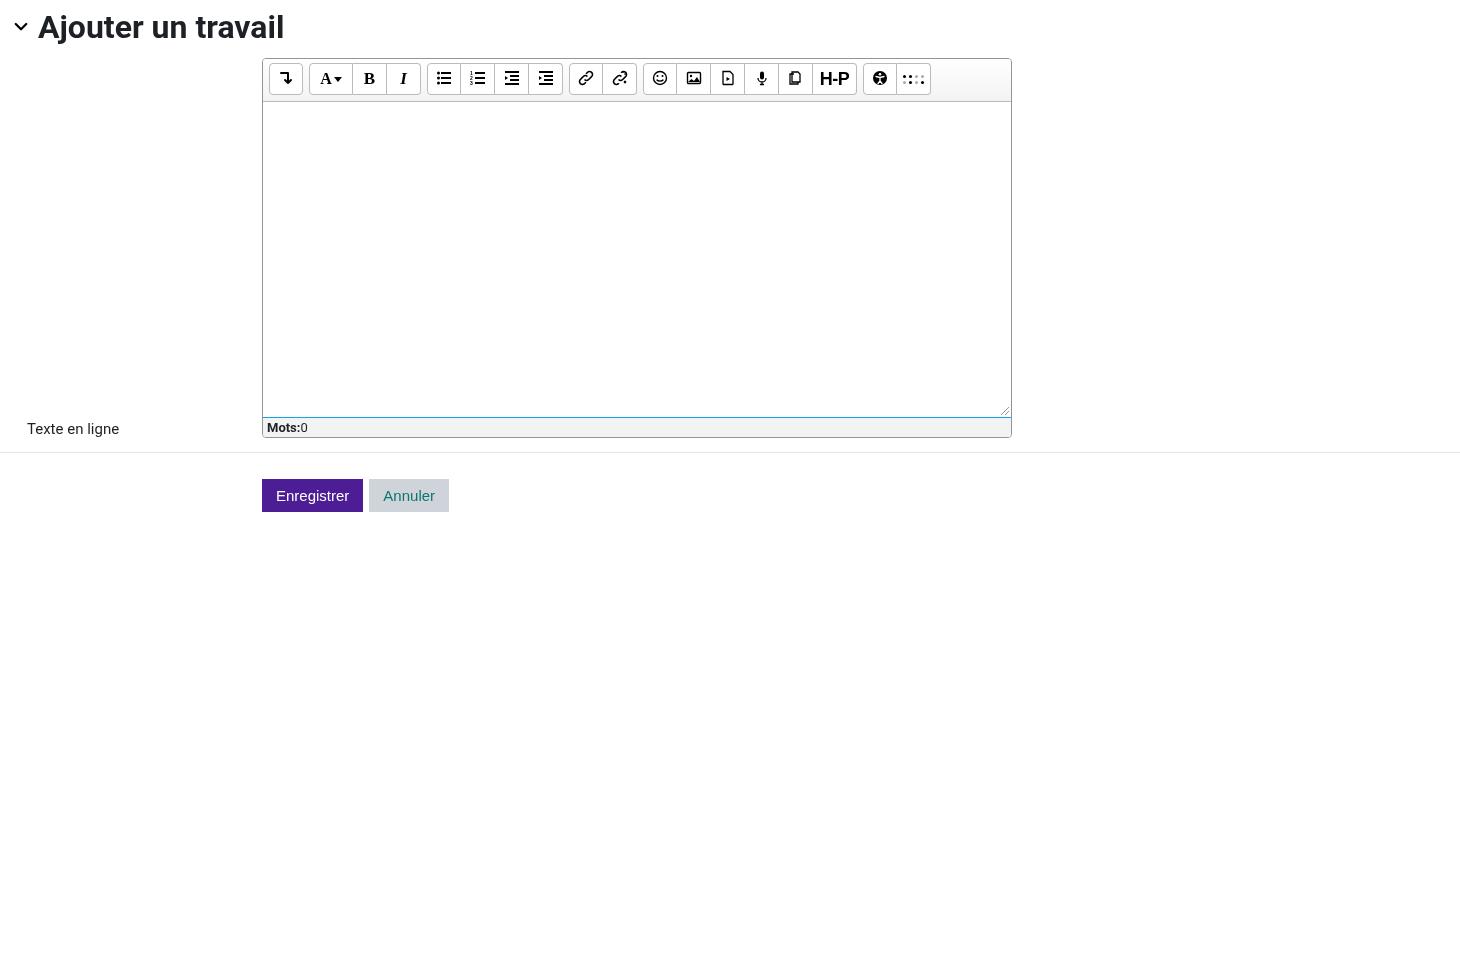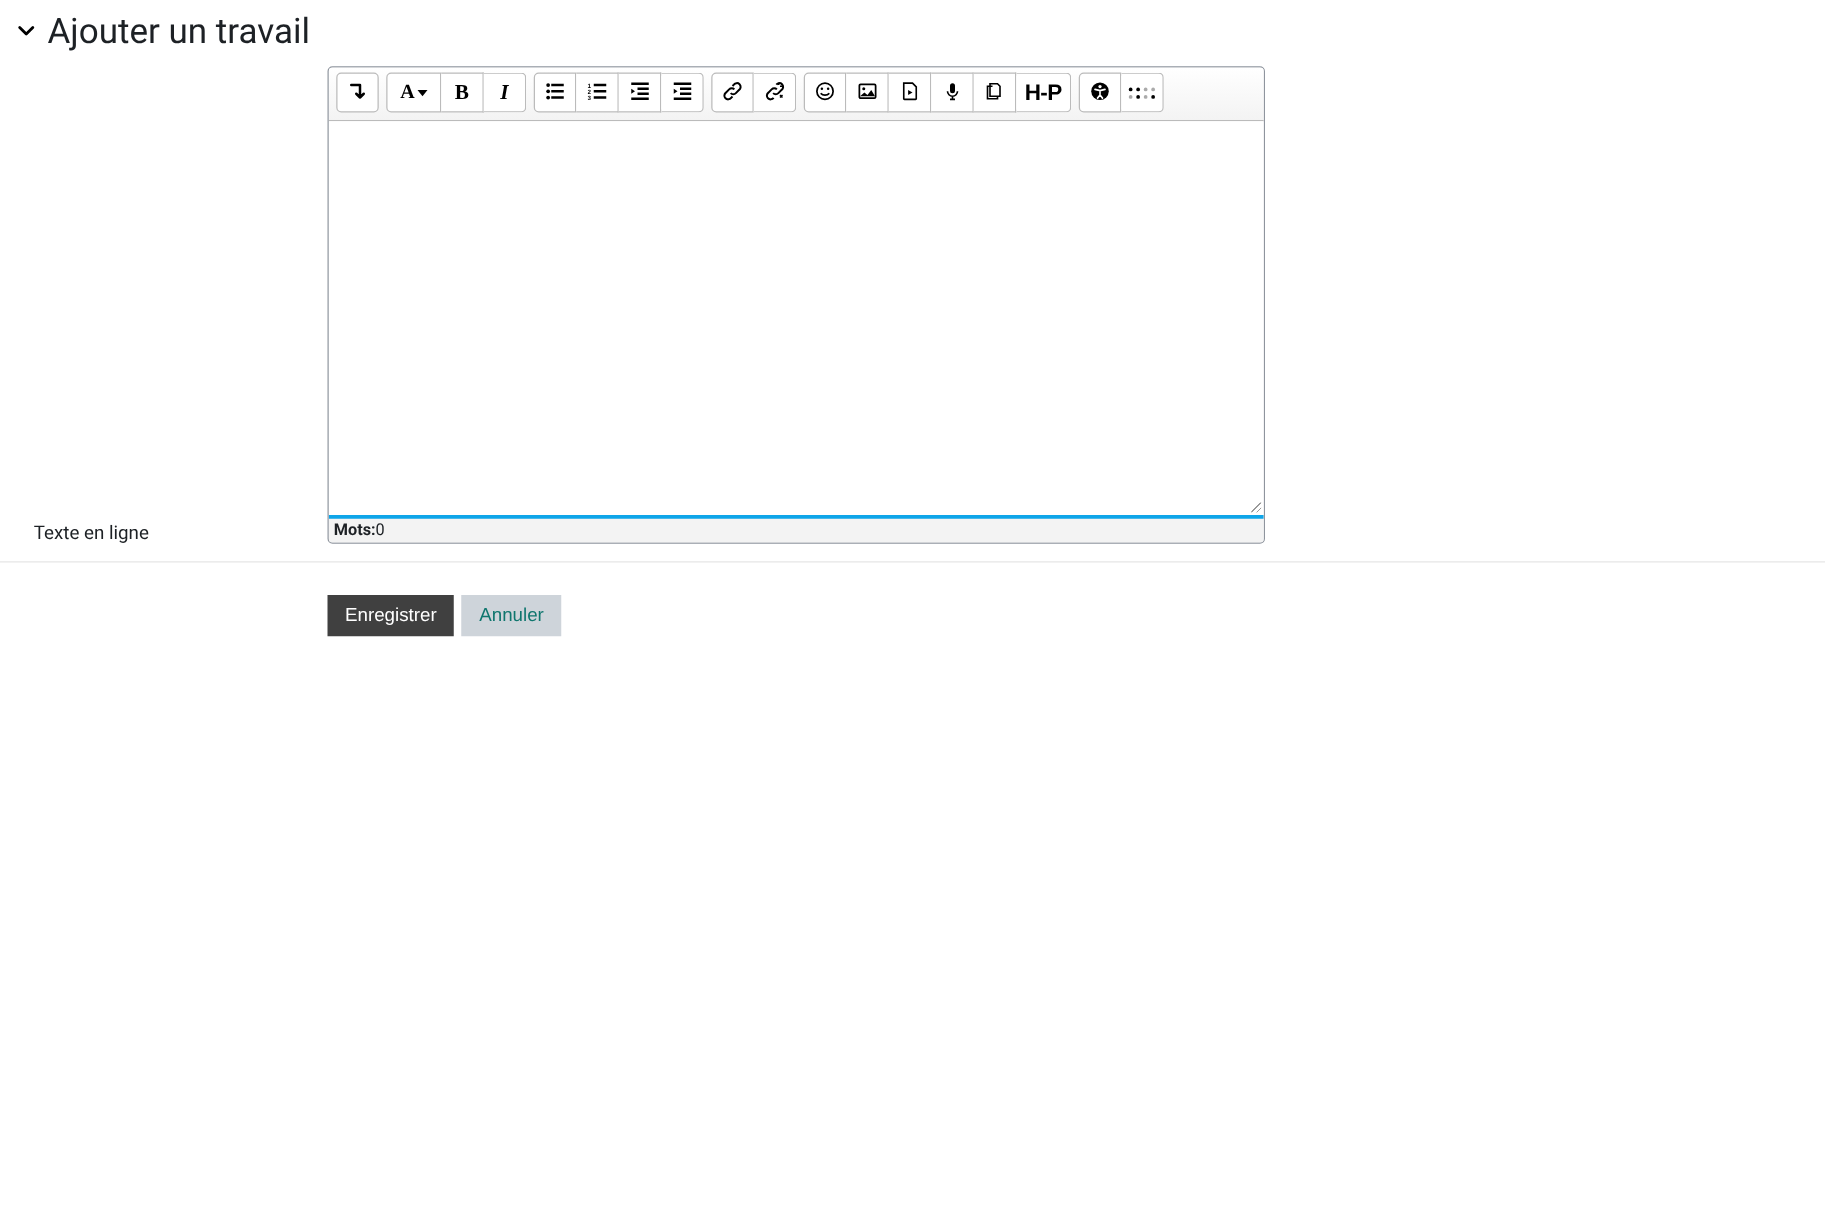--- a/index.html
+++ b/index.html
@@ -11,22 +11,22 @@
     color: #1d2125;
     background: #fff;
   }
   .section-header {
     display: flex;
     align-items: center;
     gap: 8px;
     margin: 0 0 12px 0;
   }
   .section-header h2 {
-    font-size: 28px;
-    font-weight: 400;
+    font-size: 32px;
+    font-weight: 700;
     margin: 0;
   }
   .chev {
     width: 18px;
     height: 18px;
     cursor: pointer;
   }
   .form-row {
     display: flex;
     align-items: flex-end;
@@ -109,40 +109,40 @@
     right: 2px;
     bottom: 2px;
     width: 8px;
     height: 8px;
     background:
       linear-gradient(135deg, transparent 0 45%, #999 45% 55%, transparent 55% 100%) 0 0/8px 8px,
       linear-gradient(135deg, transparent 0 45%, #999 45% 55%, transparent 55% 100%) 4px 4px/4px 4px;
     background-repeat:no-repeat;
   }
   .statusbar {
-    border-top: 3px solid #0ea5e9;
+    border-top: 1px solid #0ea5e9;
     background: #f3f3f3;
     font-size: 13px;
     padding: 2px 4px;
   }
   .statusbar .lbl { font-weight: 700; }
   .form-actions {
     margin-top: 14px;
     padding-top: 12px;
     padding-left: 250px;
     display: flex;
     gap: 6px;
   }
   hr.divider {
     border: none;
     border-top: 1px solid #e6e6e6;
     margin: 14px -12px 0 -12px;
   }
   .btn-primary {
-    background: #404040;
+    background: #4c1d95;
     color: #fff;
     border: none;
     padding: 8px 14px;
     font-size: 15px;
     cursor: pointer;
   }
   .btn-secondary {
     background: #ced4da;
     color: #0f766e;
     border: none;

